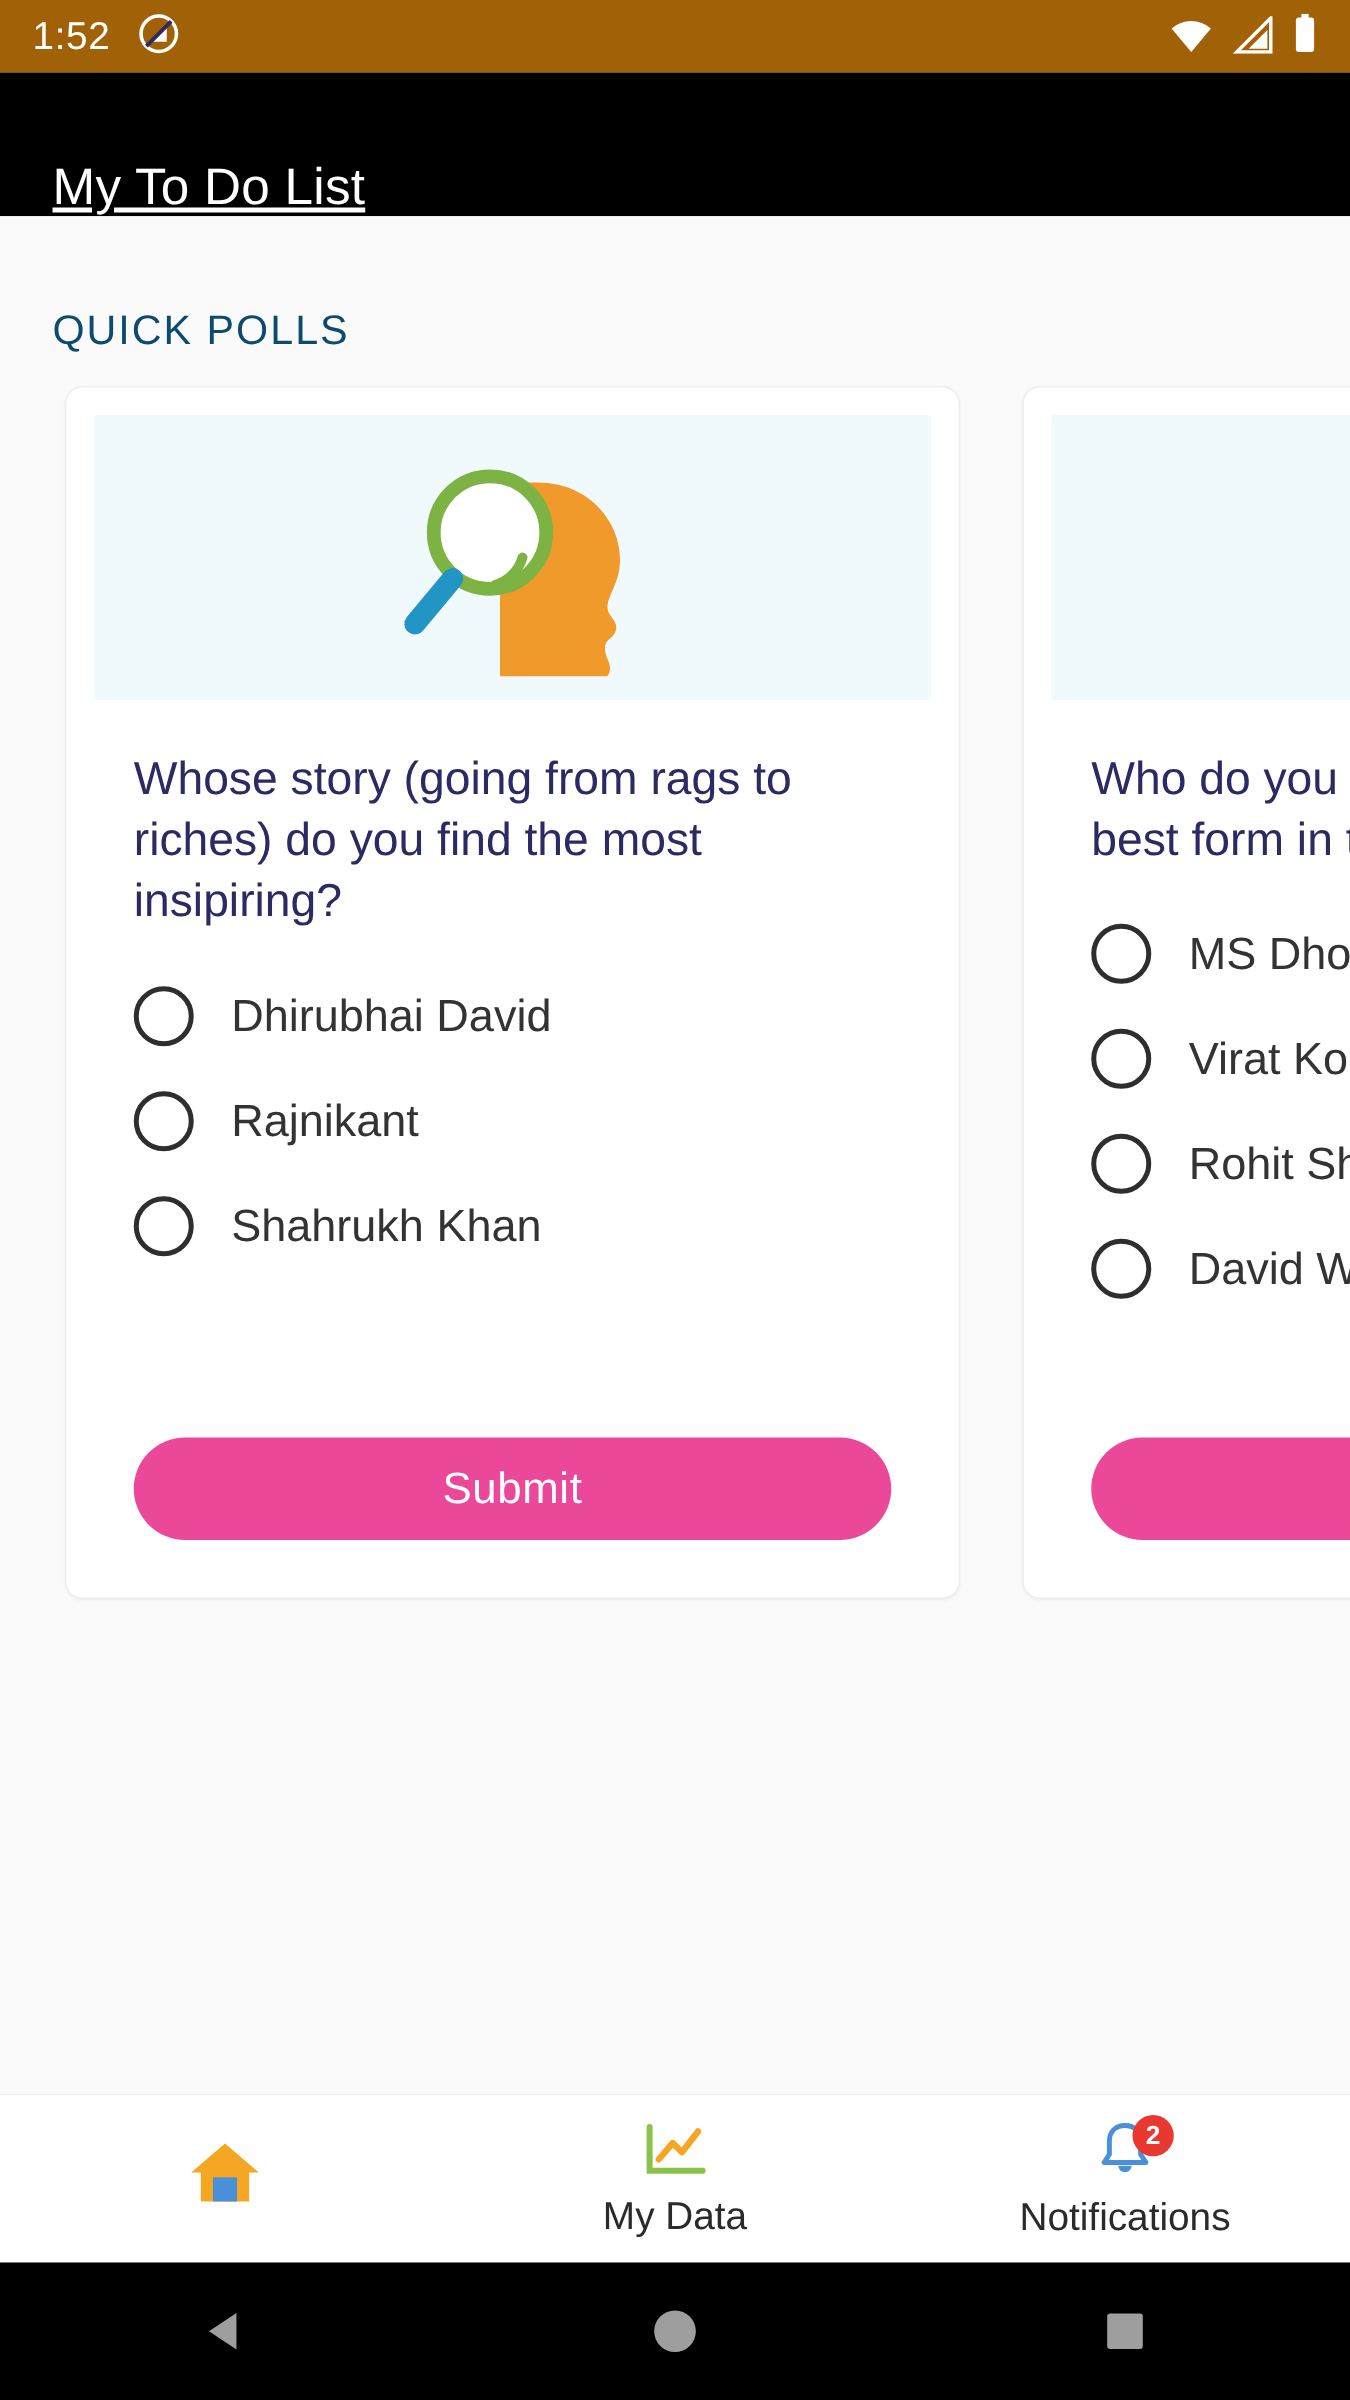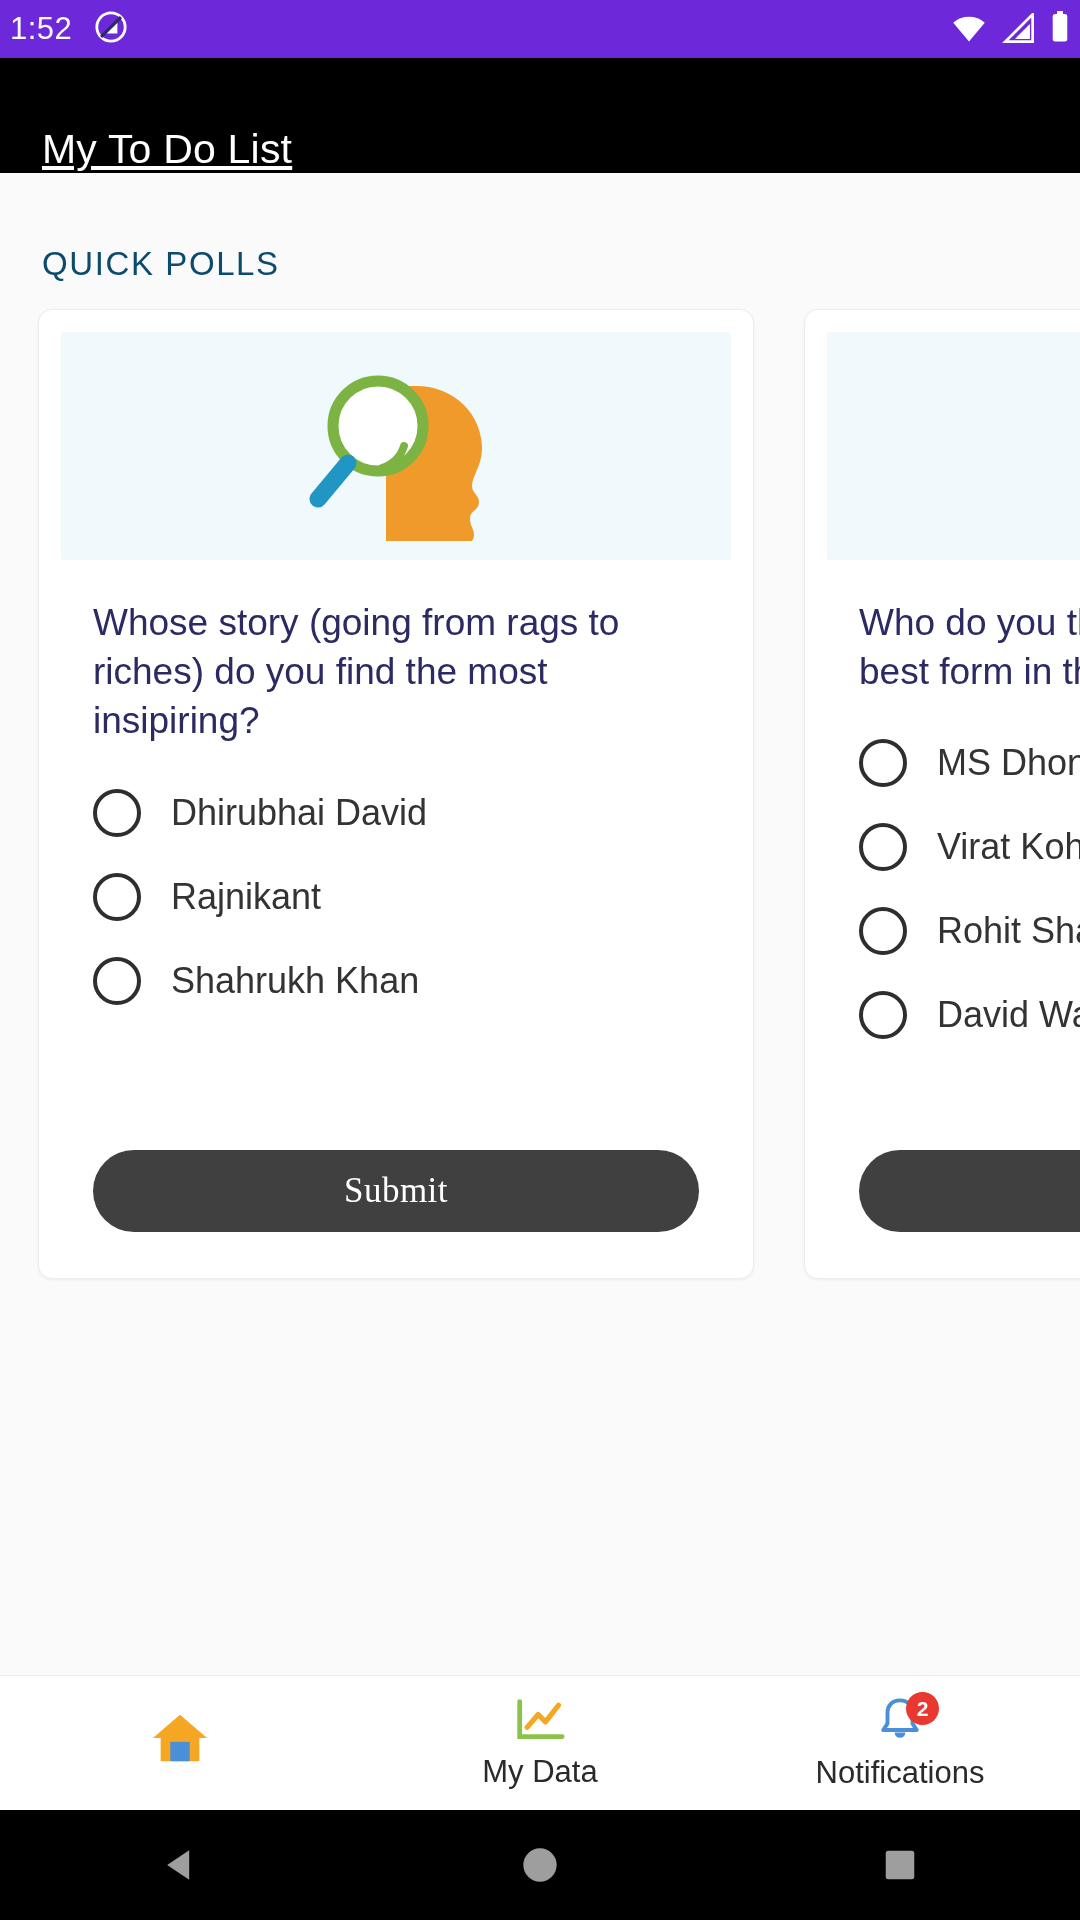--- a/index.html
+++ b/index.html
@@ -6,43 +6,43 @@
   html, body {
     width: 1080px; height: 1920px;
     font-family: "Liberation Sans", sans-serif;
     background: #ffffff;
     overflow: hidden;
   }
   .phone { position: relative; width: 1080px; height: 1920px; display: flex; flex-direction: column; }
 
   
   .statusbar {
-    height: 58px; background: #6d28d9; color: #fff;
-    display: flex; align-items: center; padding: 0 10px;
+    height: 58px; background: #a16207; color: #fff;
+    display: flex; align-items: center; padding: 0 26px;
     flex: 0 0 58px;
   }
   .status-left { display: flex; align-items: center; gap: 22px; }
   .clock { font-size: 31px; letter-spacing: .5px; }
   .status-right { margin-left: auto; display: flex; align-items: flex-end; gap: 14px; }
 
   
   .appbar {
     background: #000000; color: #fff;
     flex: 0 0 115px; display: flex; align-items: flex-end; padding: 0 42px; text-decoration: underline;
   }
   .appbar-title { font-size: 41px; font-weight: 400; letter-spacing: .2px; }
 
   
   .content { flex: 1 1 auto; background: #FAFAFA; position: relative; overflow: hidden; }
   .section-title {
     color: #0c4a6e; font-size: 33px; letter-spacing: 1.6px;
     padding: 72px 0 26px 42px;
   }
 
-  .carousel { display: flex; gap: 50px; padding-left: 38px; align-items: flex-start; }
+  .carousel { display: flex; gap: 50px; padding-left: 52px; align-items: flex-start; }
   .poll-card {
     background: #fff; border: 1px solid #EDEDF0; border-radius: 14px;
     box-shadow: 0 1px 3px rgba(0,0,0,.06);
     width: 716px; height: 970px; flex: 0 0 716px;
     padding: 22px 22px 0 22px;
     display: flex; flex-direction: column;
     position: relative;
   }
   .poll-illustration {
     background: #F0F9FC; height: 228px; border-radius: 3px;
@@ -56,22 +56,22 @@
   .options { padding: 36px 32px 0 32px; display: flex; flex-direction: column; gap: 22px; }
   .option { display: flex; align-items: center; gap: 30px; min-height: 62px; }
   .radio {
     width: 48px; height: 48px; border-radius: 50%;
     border: 4px solid #2E2E2E; flex: 0 0 48px;
   }
   .option-label { font-size: 36px; color: #333; white-space: nowrap; }
   .submit-wrap { margin-top: auto; padding: 0 32px 46px 32px; }
   .submit-btn {
     width: 100%; height: 82px; border: none; border-radius: 41px;
-    background: #404040; color: #FFFFFF; font-size: 35px;
-    font-family: Liberation Serif, serif; letter-spacing: .5px; cursor: default;
+    background: #ec4899; color: #FFFFFF; font-size: 35px;
+    font-family: Liberation Sans, sans-serif; letter-spacing: .5px; cursor: default;
   }
 
   
   .bottomnav {
     flex: 0 0 135px; background: #FFFFFF; border-top: 1px solid #ECECEC;
     display: flex; align-items: center;
   }
   .nav-item {
     flex: 1 1 0; display: flex; flex-direction: column;
     align-items: center; justify-content: center; gap: 6px; height: 100%;

